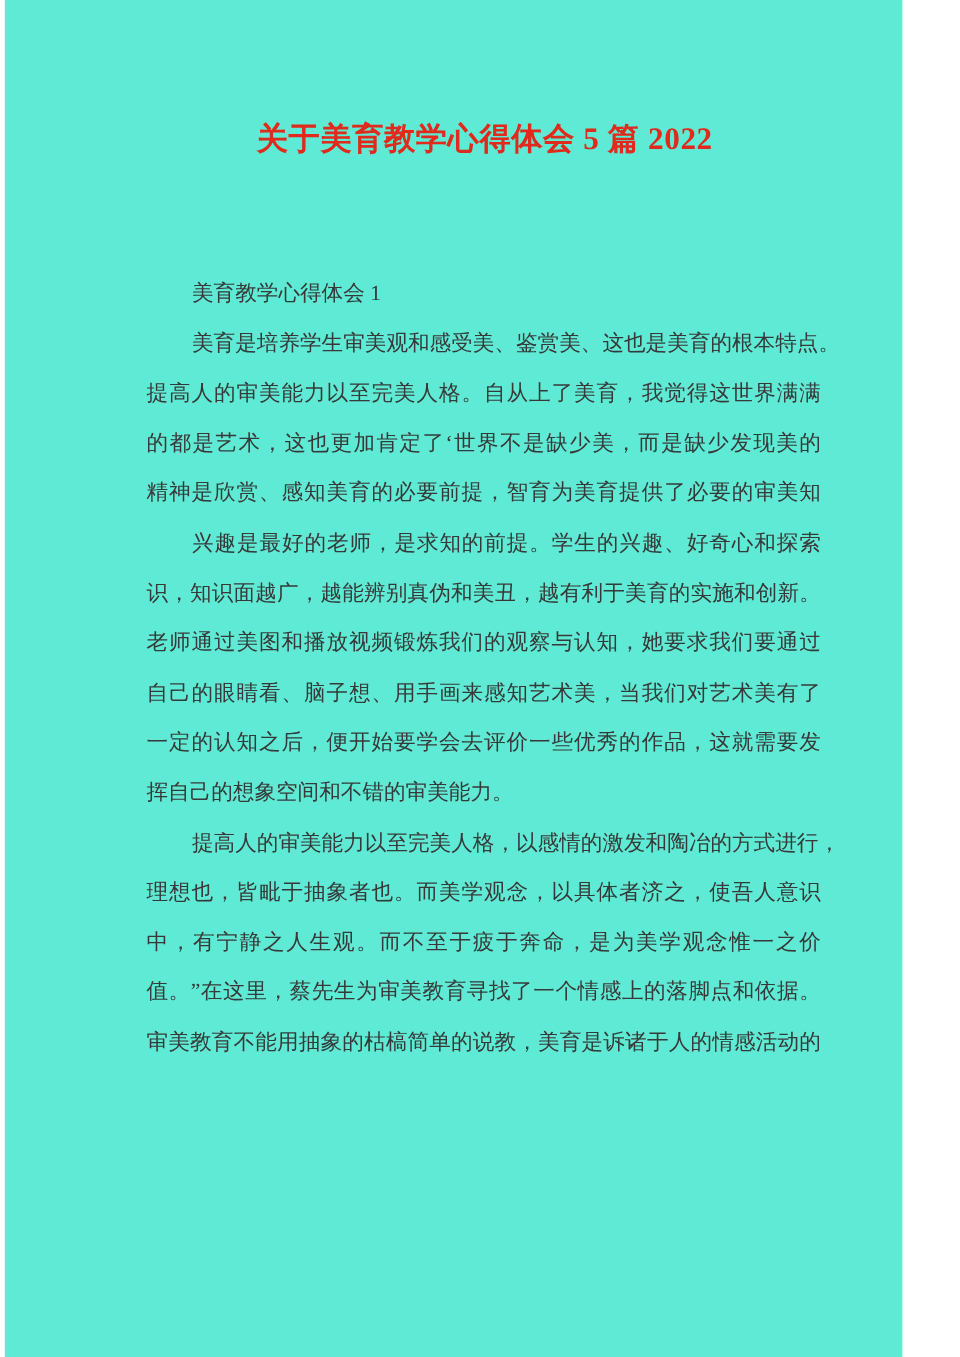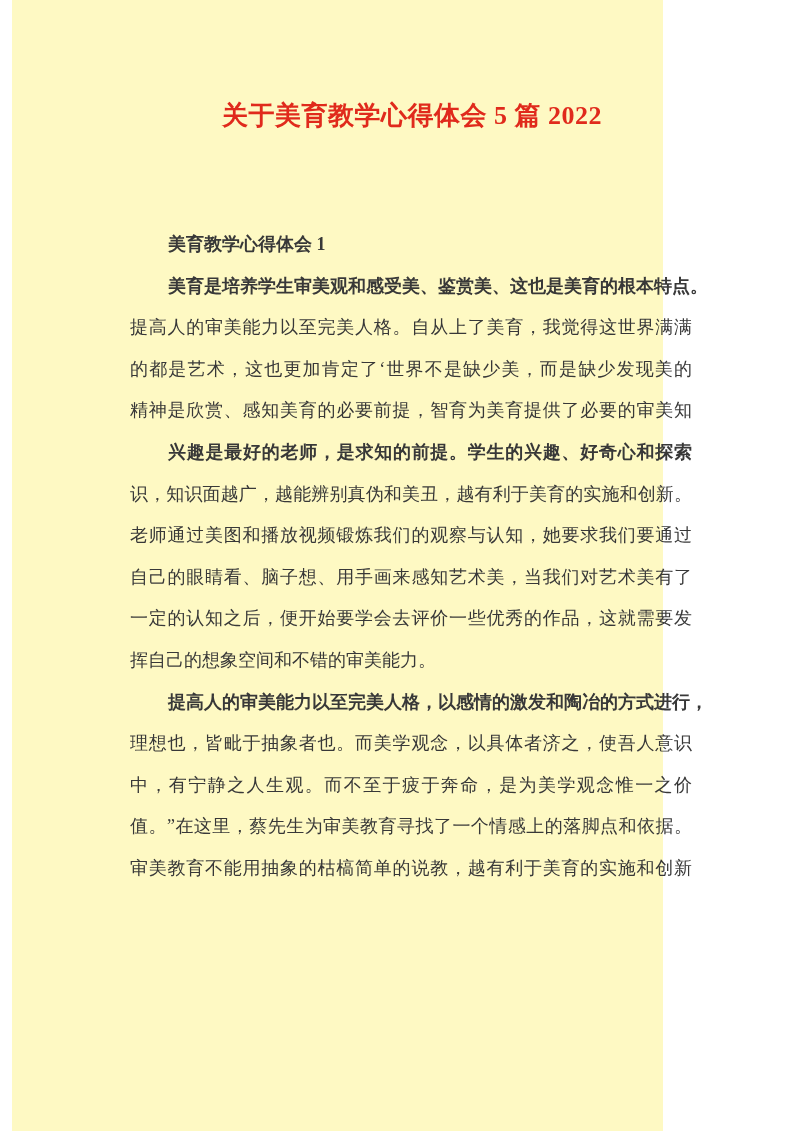--- a/index.html
+++ b/index.html
@@ -9,23 +9,23 @@
   }
   body {
     width: 800px;
     height: 1131px;
     position: relative;
     font-family: "Liberation Serif", "DejaVu Serif", serif;
     overflow: hidden;
   }
   .page {
     position: absolute;
-    left: 12px; top: 0;
-    width: 651px; height: 1131px;
-    background: #fef9c3;
+    left: 4px; top: 0;
+    width: 748px; height: 1131px;
+    background: #5eead4;
   }
   .doc-title {
     position: absolute;
     left: 0;
     top: 100px;
     width: 800px;
     text-align: center;
     font-size: 26px;
     line-height: 32px;
     font-weight: bold;
@@ -44,21 +44,20 @@
   }
   .line {
     text-align: justify;
     text-align-last: justify;
     white-space: nowrap;
     height: 41.6px;
     overflow: visible;
   }
   .line.indent {
     text-indent: 38px;
-    font-weight: bold;
   }
   .line.para-end {
     text-align-last: left;
   }
 </style>
 </head>
 <body>
 
 <div class="page">
 
@@ -77,16 +76,16 @@
     <div class="line">识，知识面越广，越能辨别真伪和美丑，越有利于美育的实施和创新。</div>
     <div class="line">老师通过美图和播放视频锻炼我们的观察与认知，她要求我们要通过</div>
     <div class="line">自己的眼睛看、脑子想、用手画来感知艺术美，当我们对艺术美有了</div>
     <div class="line">一定的认知之后，便开始要学会去评价一些优秀的作品，这就需要发</div>
     <div class="line para-end">挥自己的想象空间和不错的审美能力。</div>
 
     <div class="line indent">提高人的审美能力以至完美人格，以感情的激发和陶冶的方式进行，</div>
     <div class="line">理想也，皆毗于抽象者也。而美学观念，以具体者济之，使吾人意识</div>
     <div class="line">中，有宁静之人生观。而不至于疲于奔命，是为美学观念惟一之价</div>
     <div class="line">值。”在这里，蔡先生为审美教育寻找了一个情感上的落脚点和依据。</div>
-    <div class="line">审美教育不能用抽象的枯槁简单的说教，越有利于美育的实施和创新</div>
+    <div class="line">审美教育不能用抽象的枯槁简单的说教，美育是诉诸于人的情感活动的</div>
 
   </div>
 </div>
 
 </body></html>

